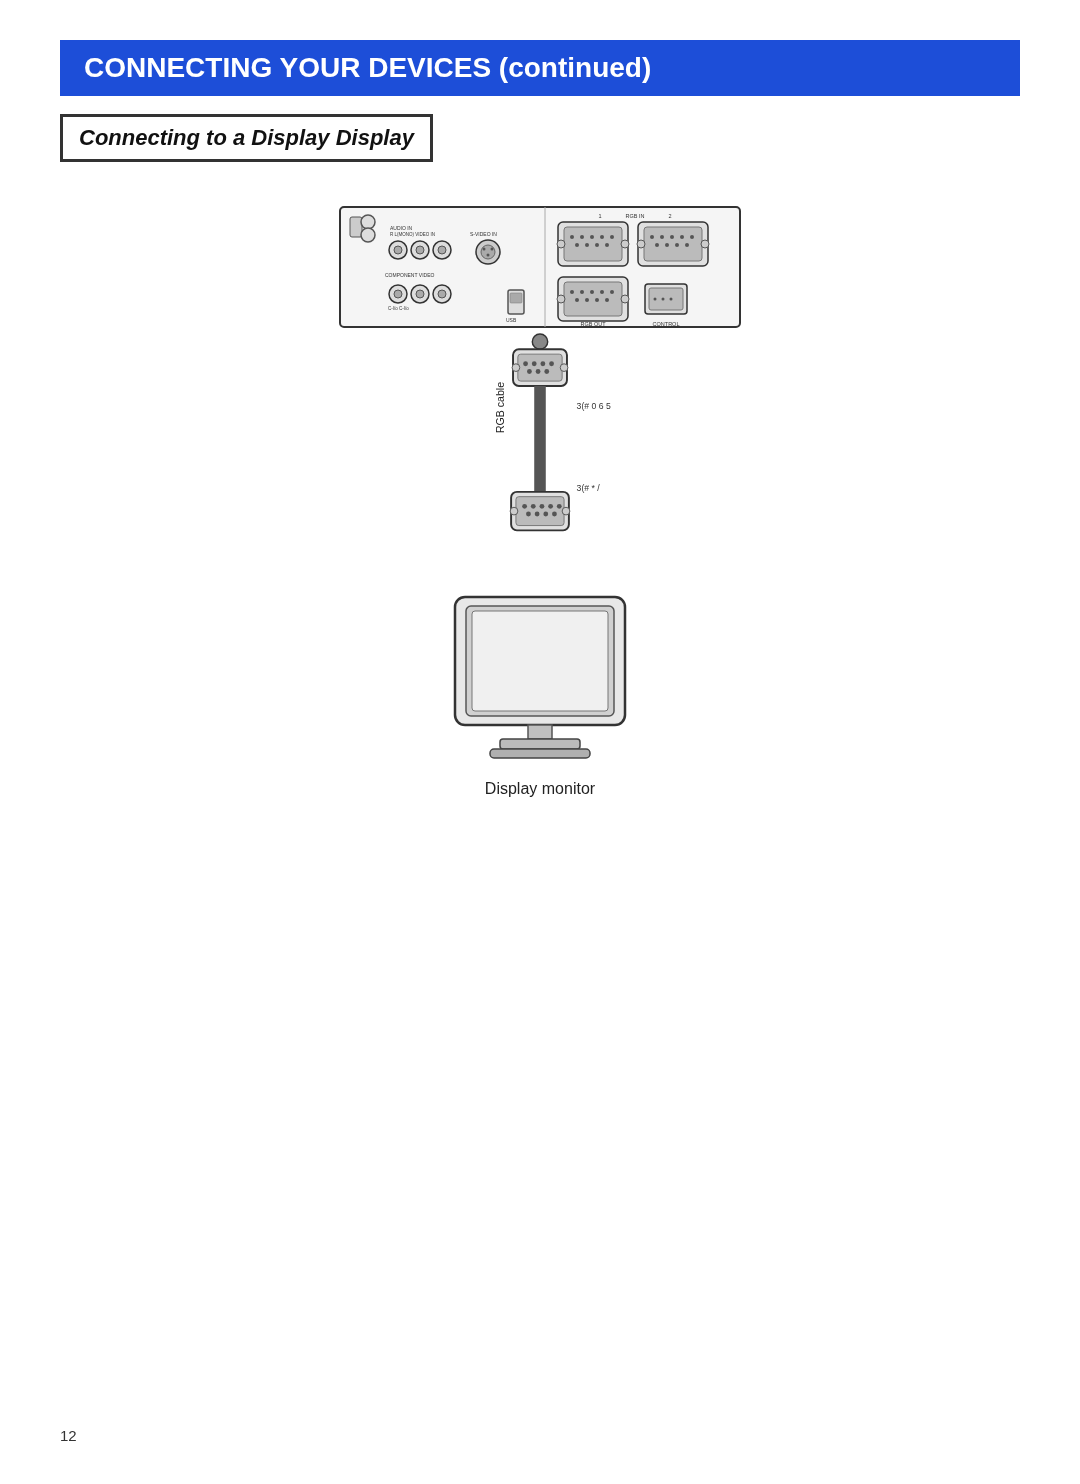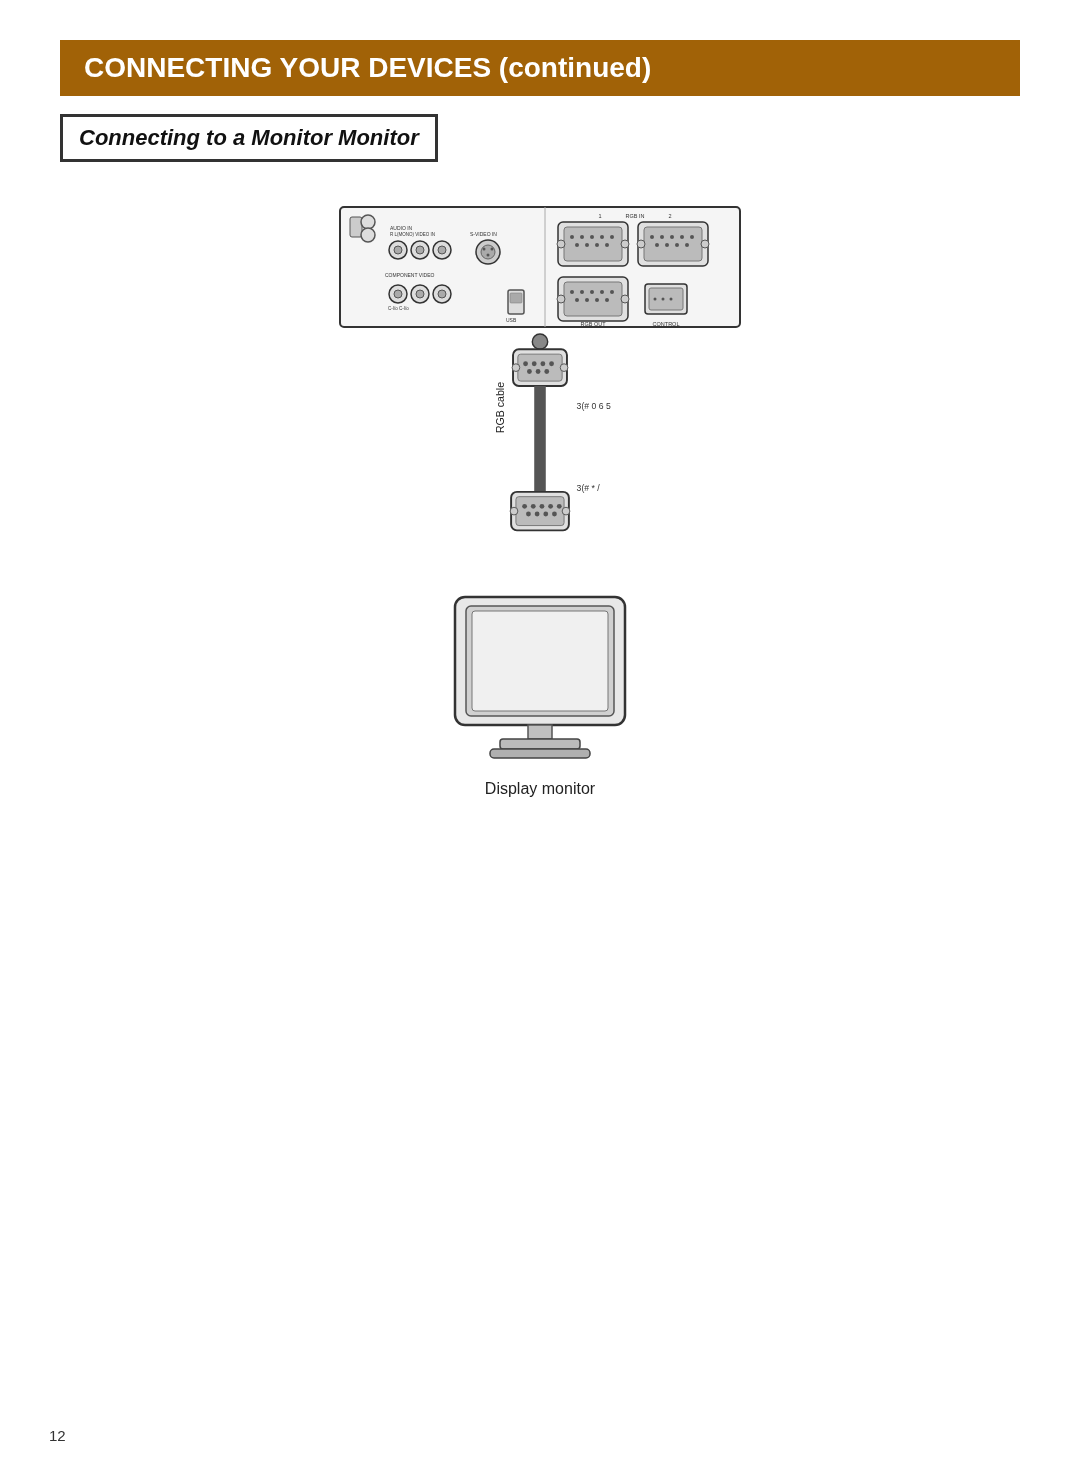--- a/index.html
+++ b/index.html
@@ -12,21 +12,21 @@
     }
 
     .page-container {
       width: 1080px;
       min-height: 1484px;
       padding: 40px 60px;
       position: relative;
     }
 
     .header-banner {
-      background: #a16207;
+      background: #1d4ed8;
       color: #ffffff;
       font-size: 28px;
       font-weight: bold;
       padding: 12px 24px;
       margin-bottom: 18px;
       display: inline-block;
       width: 100%;
     }
 
     .section-title {
@@ -49,21 +49,21 @@
 
     .display-label {
       font-size: 16px;
       color: #222;
       margin-top: 8px;
     }
 
     .page-number {
       position: absolute;
       bottom: 40px;
-      left: 49px;
+      left: 60px;
       font-size: 15px;
       color: #333;
     }
 
     svg.panel-svg {
       width: 420px;
       height: 130px;
     }
 
     svg.cable-svg {
@@ -81,21 +81,21 @@
 
 <div class="page-container">
 
   
   <div class="header-banner">
     <span>CONNECTING YOUR DEVICES (continued)</span>
   </div>
 
   
   <div class="section-title">
-    <span>Connecting to a Monitor Monitor</span>
+    <span>Connecting to a Display Display</span>
   </div>
 
   
   <div class="diagram-area">
 
     <svg class="panel-svg" viewBox="0 0 420 130" xmlns="http://www.w3.org/2000/svg">
 
       <rect x="10" y="5" width="400" height="120" rx="4" fill="#f5f5f5" stroke="#333" stroke-width="2"></rect>
 
       <line x1="215" y1="5" x2="215" y2="125" stroke="#aaa" stroke-width="1"></line>

